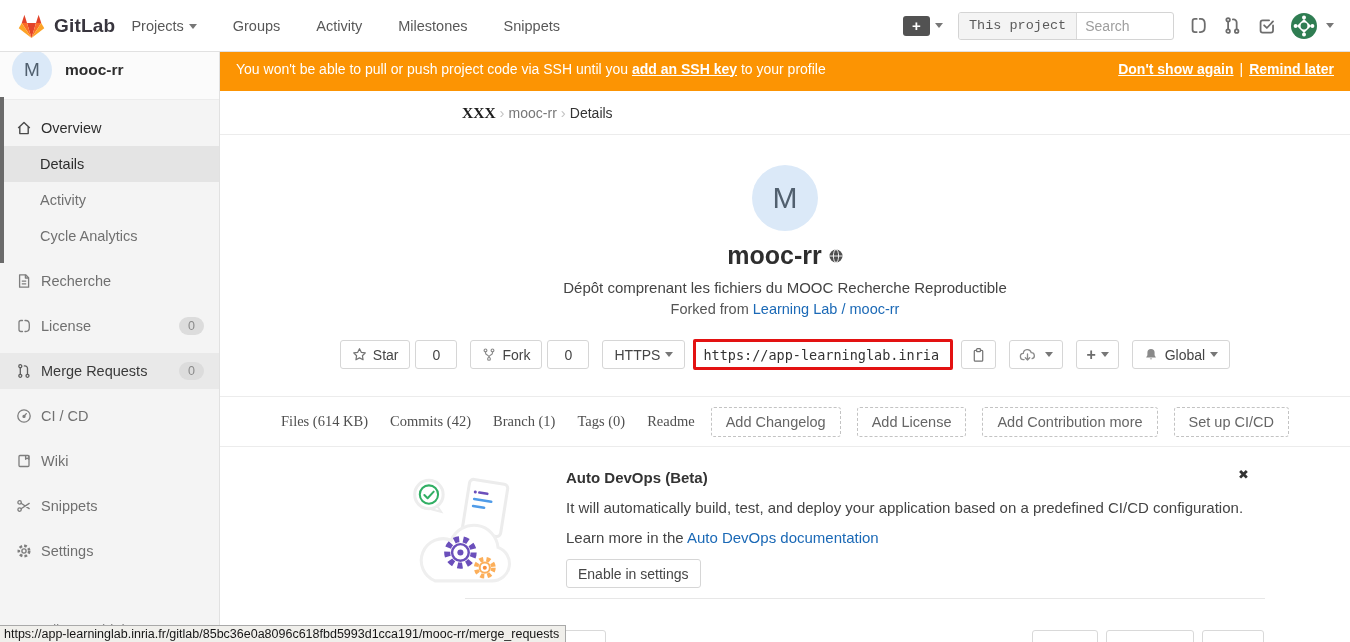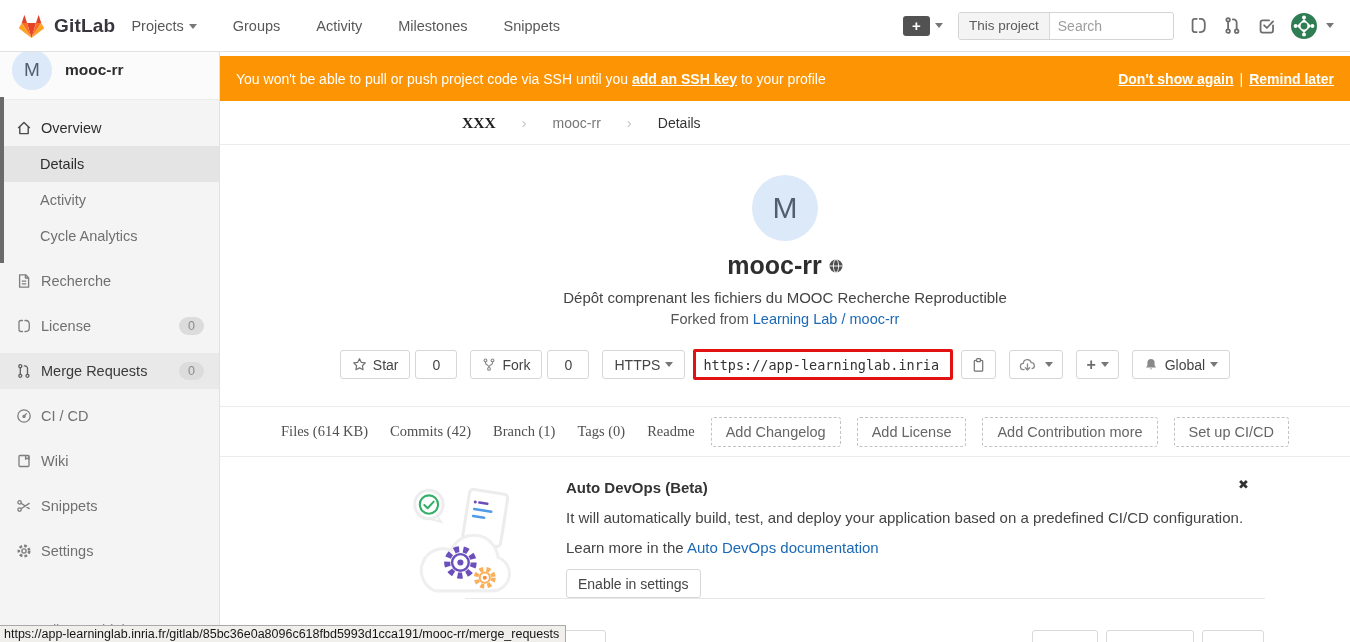--- a/index.html
+++ b/index.html
@@ -19,21 +19,21 @@
   .logo-area { display:flex; align-items:center; margin-left:18px; gap:9px; cursor:pointer; }
   .logo-text { font-size:19px; font-weight:700; color:#38353e; letter-spacing:.2px; }
   .top-nav { display:flex; align-items:center; margin-left:16px; gap:36px; }
   .top-nav a { color:#585858; font-size:14.5px; text-decoration:none; }
   .top-right { margin-left:auto; display:flex; align-items:center; gap:15px; margin-right:16px; }
   .plus-box { width:27px; height:20px; background:#525252; border-radius:3px; color:#fff;
     font-size:15px; font-weight:700; display:flex; align-items:center; justify-content:center; line-height:1; }
   .search-group { display:flex; align-items:center; height:28px; width:216px;
     border:1px solid #d4d4d4; border-radius:3px; overflow:hidden; background:#fff; }
   .search-scope { background:#f4f4f4; border-right:1px solid #d9d9d9; height:100%;
-    display:flex; align-items:center; padding:0 10px; color:#5a5a5a; font-size:13.5px; white-space:nowrap; }
+    display:flex; align-items:center; padding:0 10px; color:#5a5a5a; font-size:13.5px; white-space:nowrap;font-family:Liberation Mono, monospace; }
   .search-input-wrap { flex:1; display:flex; align-items:center; padding-right:7px; }
   .search-input { border:none; outline:none; flex:1; min-width:0; padding:0 8px; font-size:14px;
     font-family:"Liberation Sans",sans-serif; color:#8b5cf6; }
   .search-input::placeholder { color:#9e9e9e; }
   .tb-icon { color:#6d6d6d; }
   .avatar-wrap { display:flex; align-items:center; gap:4px; }
 
   
   .sidebar { position:absolute; top:40px; left:0; width:220px; bottom:0; background:#f4f4f4;
     border-right:1px solid #e1e1e1; z-index:20; }
@@ -53,27 +53,27 @@
   .sb-active { background:#e4e4e4; color:#2e2e2e; }
   .sb-hover { background:#e9e9e9; color:#3a3a3a; }
   .sb-badge { margin-left:auto; margin-right:15px; background:#dcdcdc; color:#8a8a8a;
     font-size:12.5px; border-radius:10px; padding:2px 9px; }
   .sb-collapse { position:absolute; left:16px; bottom:4px; display:flex; align-items:center;
     gap:10px; color:#8a8a8a; font-size:14.5px; cursor:pointer; }
   .collapse-ic { font-size:15px; color:#8a8a8a; }
 
   
   .content { position:absolute; top:40px; left:220px; right:0; bottom:0; overflow:hidden; background:#fff; }
-  .banner { margin-top:16px; height:45px; background:#fc9403; color:#fff; display:flex;
+  .banner { margin-top:6px; height:45px; background:#fc9403; color:#fff; display:flex;
     align-items:center; padding:0 16px; font-size:14px; }
   .banner a { color:#fff; font-weight:700; text-decoration:underline; cursor:pointer; }
   .banner-right { margin-left:auto; white-space:nowrap; }
   .banner-sep { margin:0 6px; font-weight:400; }
   .breadcrumbs { height:44px; border-bottom:1px solid #ececec; display:flex; align-items:center;
-    padding-left:242px; font-size:14px; color:#888; gap:26px; }
+    padding-left:242px; font-size:14px; color:#888; gap:4px; }
   .crumb-root { font-family:"Liberation Serif","DejaVu Serif",serif; font-weight:700;
     font-size:15.5px; color:#1d1d1d; }
   .crumb-sep { color:#c4c4c4; font-size:15px; }
   .crumb-cur { color:#333; }
   .crumb-mid { color:#777; }
 
   .proj-avatar { width:66px; height:66px; border-radius:50%; background:#dbe9f8; color:#51606f;
     font-size:30px; display:flex; align-items:center; justify-content:center; margin:30px auto 0; }
   .proj-title { margin-top:10px; text-align:center; font-size:25px; font-weight:600; color:#2e2e2e;
     display:flex; align-items:center; justify-content:center; gap:7px; }

